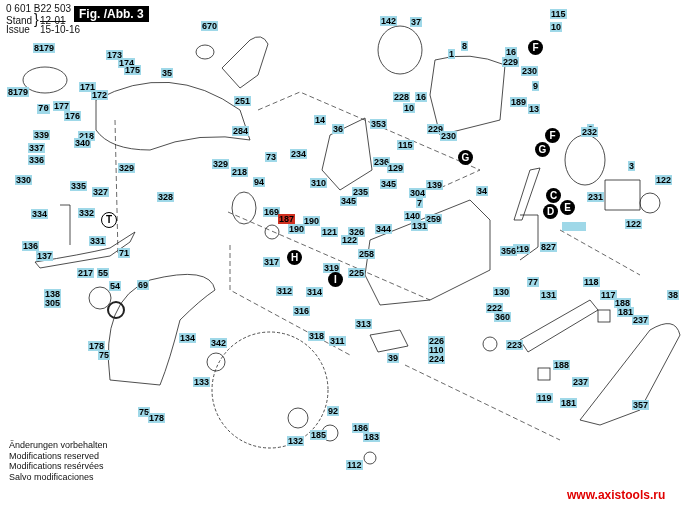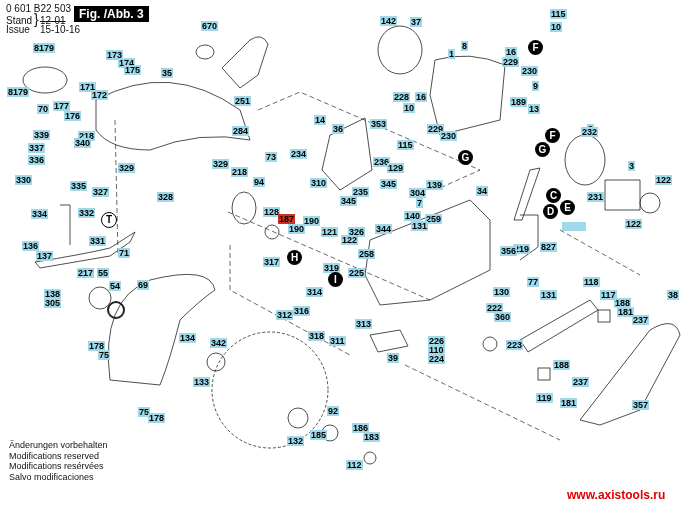--- a/index.html
+++ b/index.html
@@ -83,21 +83,21 @@
 <div class="hdr" style="left:6px;top:4px;">0 601 B22 503</div>
 <div class="hdr" style="left:6px;top:16px;">Stand</div>
 <div class="hdr" style="left:6px;top:25px;">Issue</div>
 <div class="hdr" style="left:34px;top:14px;font-size:14px;">}</div>
 <div class="hdr" style="left:40px;top:16px;text-decoration:line-through;">12-01</div>
 <div class="hdr" style="left:40px;top:25px;">15-10-16</div>
 <div class="fig">Fig. /Abb. 3</div>
 
 <div class="lbl" style="left:33px;top:43px;">8179</div>
 <div class="lbl" style="left:7px;top:87px;">8179</div>
-<div class="lbl" style="left:37px;top:104px;">70</div>
+<div class="lbl" style="left:37px;top:104px;font-family:Liberation Mono, monospace;">70</div>
 <div class="lbl" style="left:106px;top:50px;">173</div>
 <div class="lbl" style="left:118px;top:58px;">174</div>
 <div class="lbl" style="left:124px;top:65px;">175</div>
 <div class="lbl" style="left:161px;top:68px;">35</div>
 <div class="lbl" style="left:79px;top:82px;">171</div>
 <div class="lbl" style="left:91px;top:90px;">172</div>
 <div class="lbl" style="left:53px;top:101px;">177</div>
 <div class="lbl" style="left:64px;top:111px;">176</div>
 <div class="lbl" style="left:78px;top:131px;">218</div>
 <div class="lbl" style="left:33px;top:130px;">339</div>
@@ -132,31 +132,31 @@
 <div class="lbl" style="left:234px;top:96px;">251</div>
 <div class="lbl" style="left:232px;top:126px;">284</div>
 <div class="lbl" style="left:265px;top:152px;">73</div>
 <div class="lbl" style="left:314px;top:115px;">14</div>
 <div class="lbl" style="left:290px;top:149px;">234</div>
 <div class="lbl" style="left:332px;top:124px;">36</div>
 <div class="lbl" style="left:310px;top:178px;">310</div>
 <div class="lbl" style="left:212px;top:159px;">329</div>
 <div class="lbl" style="left:231px;top:167px;">218</div>
 <div class="lbl" style="left:253px;top:177px;">94</div>
-<div class="lbl" style="left:263px;top:207px;">128</div>
+<div class="lbl" style="left:263px;top:207px;">169</div>
 <div class="lbl red" style="left:278px;top:214px;">187</div>
 <div class="lbl" style="left:303px;top:216px;">190</div>
 <div class="lbl" style="left:288px;top:224px;">190</div>
 <div class="lbl" style="left:321px;top:227px;">121</div>
 <div class="lbl" style="left:341px;top:235px;">122</div>
 <div class="lbl" style="left:348px;top:227px;">326</div>
 <div class="lbl" style="left:348px;top:268px;">225</div>
 <div class="lbl" style="left:323px;top:263px;">319</div>
 <div class="lbl" style="left:263px;top:257px;">317</div>
-<div class="lbl" style="left:276px;top:310px;">312</div>
+<div class="lbl" style="left:276px;top:286px;">312</div>
 <div class="lbl" style="left:293px;top:306px;">316</div>
 <div class="lbl" style="left:306px;top:287px;">314</div>
 <div class="lbl" style="left:308px;top:331px;">318</div>
 <div class="lbl" style="left:329px;top:336px;">311</div>
 <div class="lbl" style="left:287px;top:436px;">132</div>
 <div class="lbl" style="left:310px;top:415px;margin-top:15px;">185</div>
 <div class="lbl" style="left:327px;top:406px;">92</div>
 <div class="lbl" style="left:352px;top:423px;">186</div>
 <div class="lbl" style="left:363px;top:432px;">183</div>
 <div class="lbl" style="left:346px;top:460px;">112</div>

